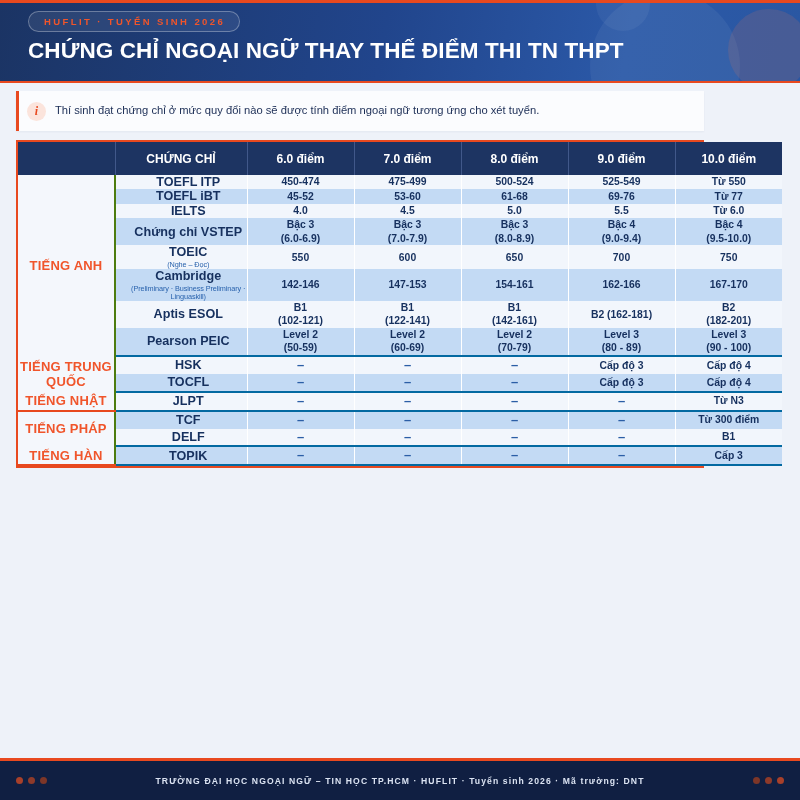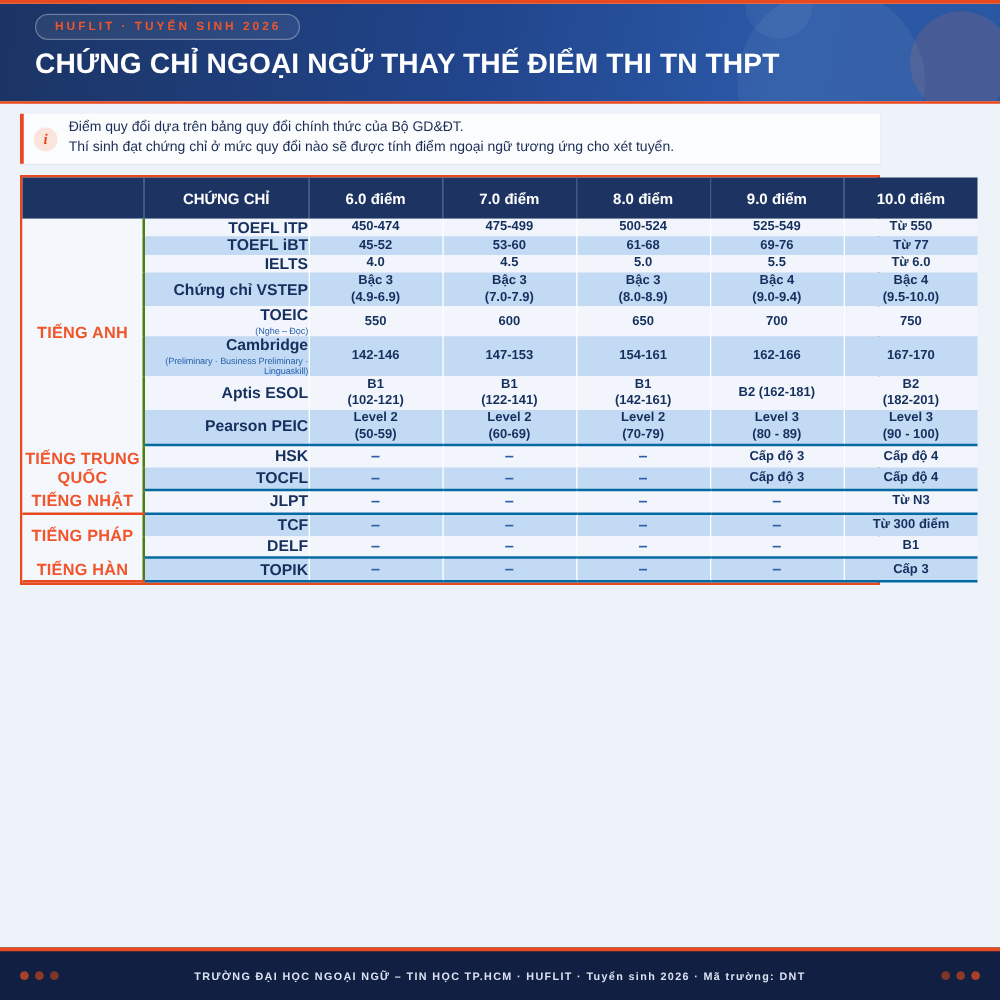--- a/index.html
+++ b/index.html
@@ -66,21 +66,21 @@
   thead th{ border-right:1px solid #41588a; }
   thead th:last-child{ border-right:none; }
   thead th.blank{ background:#1d3462; }
 
   td{ text-align:center; vertical-align:middle; }
   .lang-cell{
     color:#f0552b; font-size:13px; font-weight:bold; line-height:1.18;
     background:#f4f7fc; border-right:2px solid #4d7c0f; letter-spacing:.2px;
   }
   .cert-cell{
-    text-align:right; padding-left:14px; color:#16305e;
+    text-align:center; padding-left:14px; color:#16305e;
     font-size:12.6px; font-weight:bold; line-height:1.15;
   }
   .cert-sub{
     display:block; color:#2a63ad; font-size:7.3px; font-weight:normal;
     line-height:1.12; margin-top:1px; letter-spacing:-.1px;
   }
   .sc{ color:#16305e; font-size:10.4px; font-weight:bold; line-height:1.3;
        border-left:1px solid #ffffff; }
   .sc .l2{ display:block; }
   .dash{ color:#2b5ea6; font-size:13px; font-weight:bold; }
@@ -116,21 +116,20 @@
     <span class="hdr-circle c3"></span>
     <div class="hdr-inner">
       <div class="badge">HUFLIT · TUYỂN SINH 2026</div>
       <div class="h-title">CHỨNG CHỈ NGOẠI NGỮ THAY THẾ ĐIỂM THI TN THPT</div>
     </div>
   </div>
 
   <div class="info">
     <div class="info-ico">i</div>
     <div class="info-lines">
-      <div>Điểm quy đổi dựa trên bảng quy đổi chính thức của Bộ GD&amp;ĐT.</div>
       <div>Thí sinh đạt chứng chỉ ở mức quy đổi nào sẽ được tính điểm ngoại ngữ tương ứng cho xét tuyển.</div>
     </div>
   </div>
 
   <div class="tbl-wrap">
     <table>
       <colgroup>
         <col class="c-lang">
           <col class="c-cert">
         <col class="c-sc">
@@ -171,21 +170,21 @@
           <tr class="odd">
             <td class="cert-cell"><span>IELTS</span></td>
             <td class="sc"><span>4.0</span></td>
             <td class="sc"><span>4.5</span></td>
             <td class="sc"><span>5.0</span></td>
             <td class="sc"><span>5.5</span></td>
             <td class="sc"><span>Từ 6.0</span></td>
           </tr>
           <tr class="even">
             <td class="cert-cell"><span>Chứng chỉ VSTEP</span></td>
-            <td class="sc"><span>Bậc 3</span><span class="l2">(4.9-6.9)</span></td>
+            <td class="sc"><span>Bậc 3</span><span class="l2">(6.0-6.9)</span></td>
             <td class="sc"><span>Bậc 3</span><span class="l2">(7.0-7.9)</span></td>
             <td class="sc"><span>Bậc 3</span><span class="l2">(8.0-8.9)</span></td>
             <td class="sc"><span>Bậc 4</span><span class="l2">(9.0-9.4)</span></td>
             <td class="sc"><span>Bậc 4</span><span class="l2">(9.5-10.0)</span></td>
           </tr>
           <tr class="odd">
             <td class="cert-cell"><span>TOEIC</span><span class="cert-sub">(Nghe – Đọc)</span></td>
             <td class="sc"><span>550</span></td>
             <td class="sc"><span>600</span></td>
             <td class="sc"><span>650</span></td>

